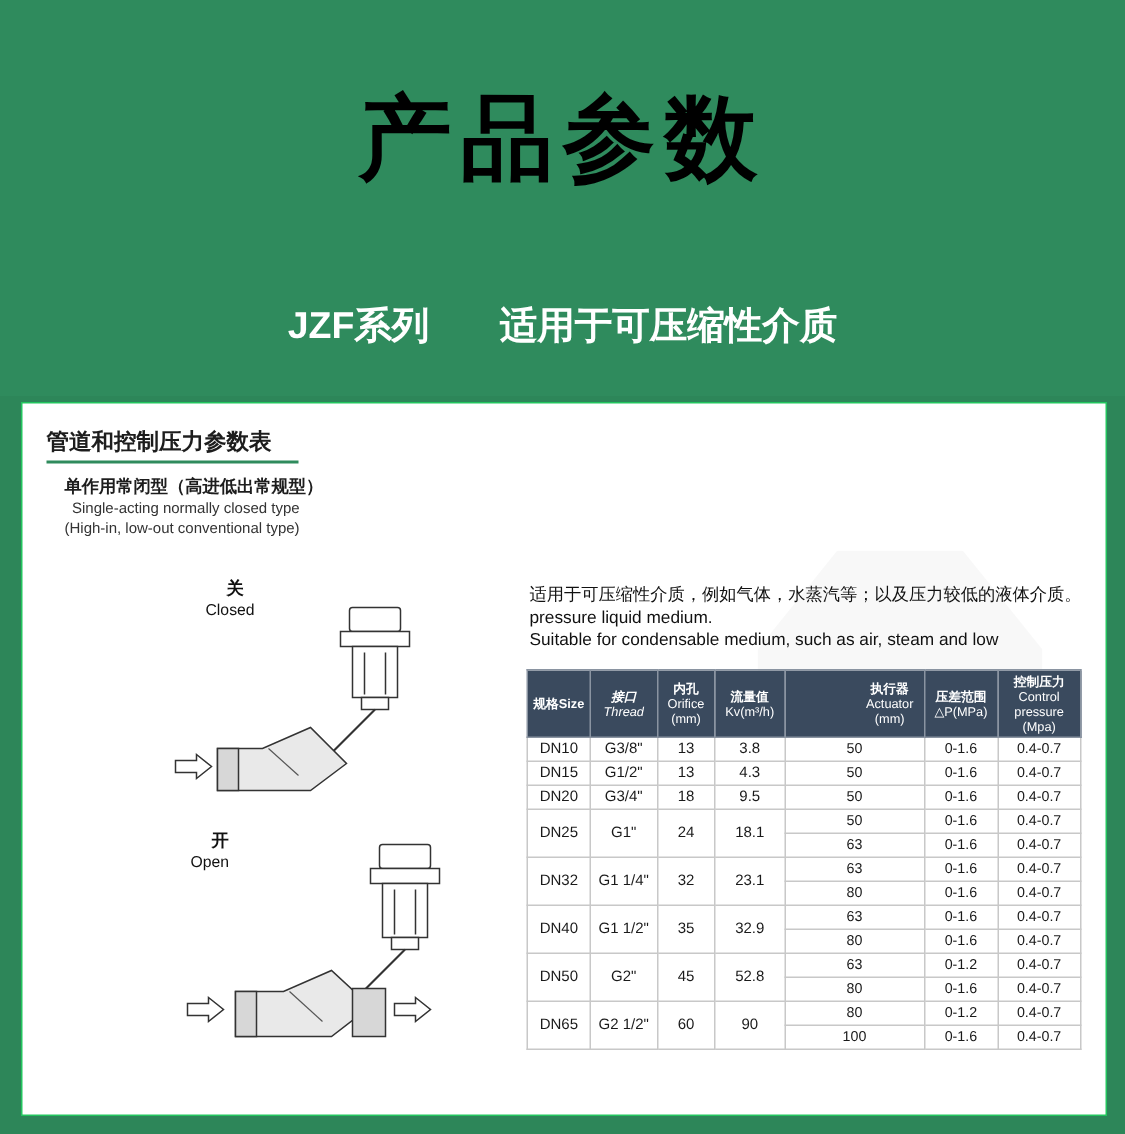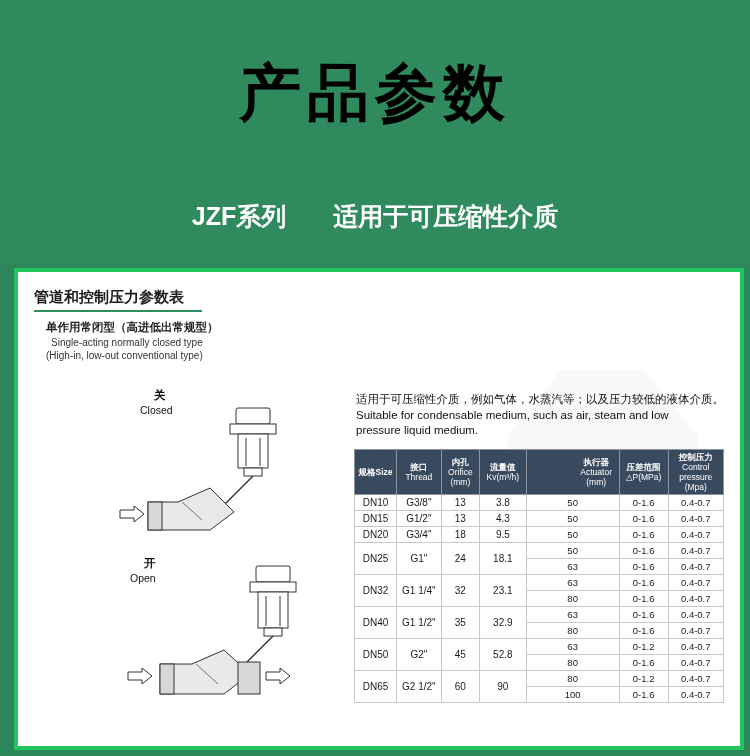--- a/index.html
+++ b/index.html
@@ -51,21 +51,21 @@
   .header-sub .sub-a { margin-right: 40px; }
 
   
   .card {
     position: absolute;
     left: 14px;
     top: 268px;
     width: 722px;
     height: 474px;
     background: #ffffff;
-    border: 4px solid #22c55e;
+    border: 1px solid #22c55e;
     overflow: hidden;
   }
   .card-title {
     position: absolute;
     left: 16px; top: 16px;
     font-size: 15px;
     font-weight: bold;
     color: #1d1d1d;
   }
   .card-title-underline {
@@ -266,31 +266,31 @@
           <path d="M148 110 L162 110 L162 106 L172 114 L162 122 L162 118 L148 118 Z"></path>
         </g>
         <line x1="78" y1="102" x2="100" y2="122" stroke="#555" stroke-width="0.8"></line>
       </svg>
       <div class="label-cn" style="left:26px; top:-6px;">开</div>
       <div class="label-en" style="left:12px; top:10px;">Open</div>
     </div>
 
     <div class="note-cn">适用于可压缩性介质，例如气体，水蒸汽等；以及压力较低的液体介质。</div>
     <div class="note-en">
+      <div>pressure liquid medium.</div>
       <div>Suitable for condensable medium, such as air, steam and low</div>
-      <div>pressure liquid medium.</div>
     </div>
 
     <table class="params">
       <thead>
         <tr>
           <th style="width:46px;">
             <span>规格Size</span>
           </th>
-          <th style="width:50px;">
+          <th style="width:50px;font-style:italic;">
             <span>接口</span><br>
             <span class="en">Thread</span>
           </th>
           <th style="width:42px;">
             <span>内孔</span><br>
             <span class="en">Orifice</span><br>
             <span class="en">(mm)</span>
           </th>
           <th style="width:50px;">
             <span>流量值</span><br>

